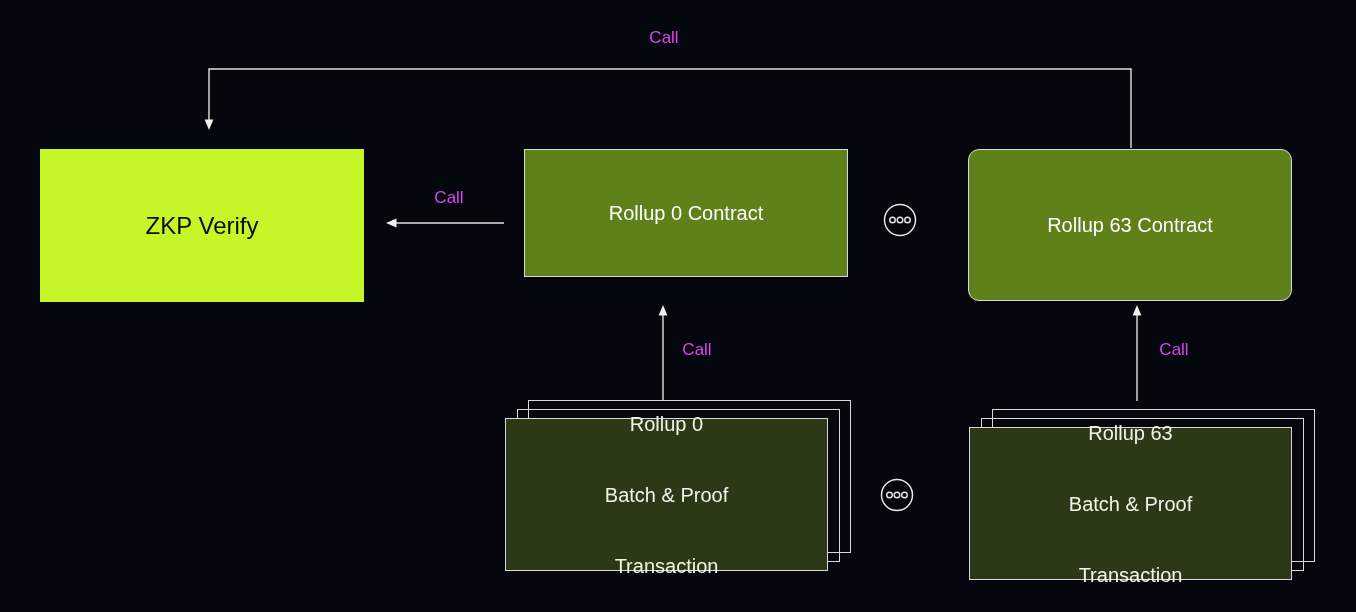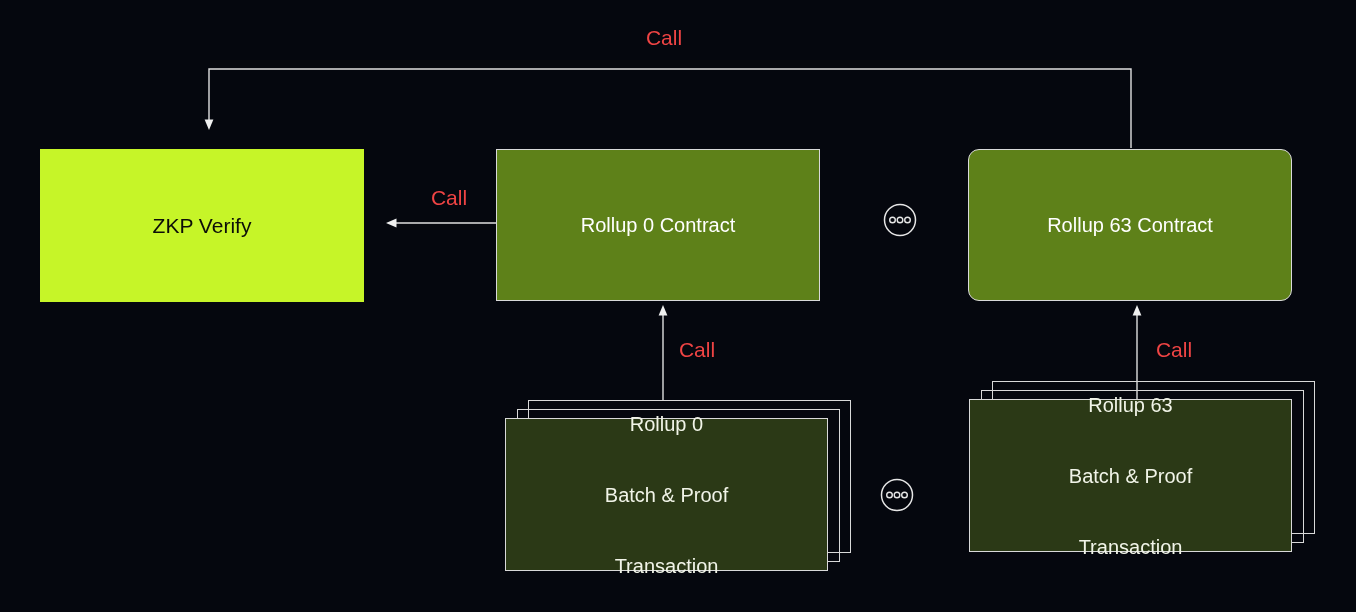--- a/index.html
+++ b/index.html
@@ -10,46 +10,46 @@
   svg.connectors{position:absolute;left:0;top:0;width:1356px;height:612px;}
   .connectors .stroke{stroke:#e0e0e0;stroke-width:1.4;fill:none;}
   .connectors .head{fill:#f0f0f0;stroke:none;}
 
   .node{
     position:absolute;display:flex;flex-direction:column;align-items:center;justify-content:center;
     text-align:center;box-sizing:border-box;
   }
   .zkp{
     left:40px;top:149px;width:324px;height:153px;
-    background:#c6f528;color:#0c0e08;font-size:21px;line-height:27px;
+    background:#c6f528;color:#0c0e08;font-size:24px;line-height:27px;
   }
   .contract{
     background:#5e8119;border:1px solid #d9d9d9;color:#ffffff;
     font-size:20px;line-height:26px;
   }
-  .contract.r0{left:496px;top:149px;width:324px;height:152px;}
+  .contract.r0{left:524px;top:149px;width:324px;height:128px;}
   .contract.r63{left:968px;top:149px;width:324px;height:152px;border-radius:11px;}
 
   .stack{position:absolute;width:347px;height:172px;}
   .stack.left{left:505px;top:400px;}
-  .stack.right{left:969px;top:381px;}
+  .stack.right{left:969px;top:409px;}
   .sheet{
     position:absolute;width:323px;height:153px;box-sizing:border-box;
     border:1px solid #d9d9d9;background:transparent;gap:45px;
   }
   .sheet.back{left:23px;top:0;}
   .sheet.mid{left:12px;top:9px;}
   .sheet.front{
     left:0;top:18px;background:#2b3916;color:#f1f4e8;
     display:flex;flex-direction:column;align-items:center;justify-content:center;
     text-align:center;font-size:20px;line-height:26px;
   }
 
   .call{
-    position:absolute;color:#ef4444;font-size:21px;white-space:nowrap;
+    position:absolute;color:#d946ef;font-size:17px;white-space:nowrap;
     transform:translate(-50%,-50%);
   }
   .ellipsis{position:absolute;width:34px;height:34px;}
   .ellipsis svg{display:block;}
   .ellipsis .ring{stroke:#e6e6e6;stroke-width:1.5;fill:none;}
   .ellipsis .dot{stroke:#e6e6e6;stroke-width:1.4;fill:none;}
 </style>
 </head>
 <body>
 

